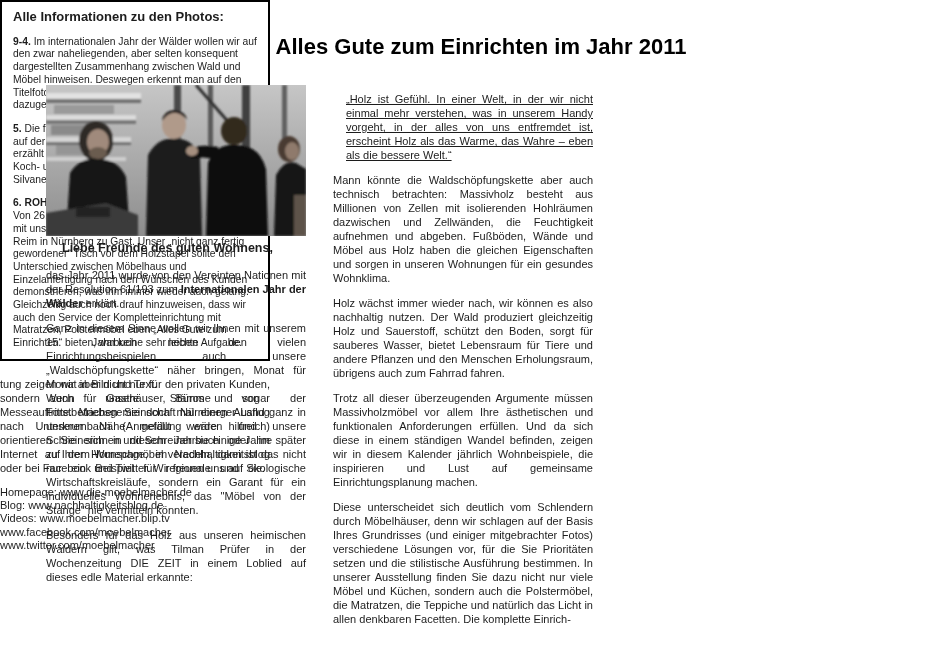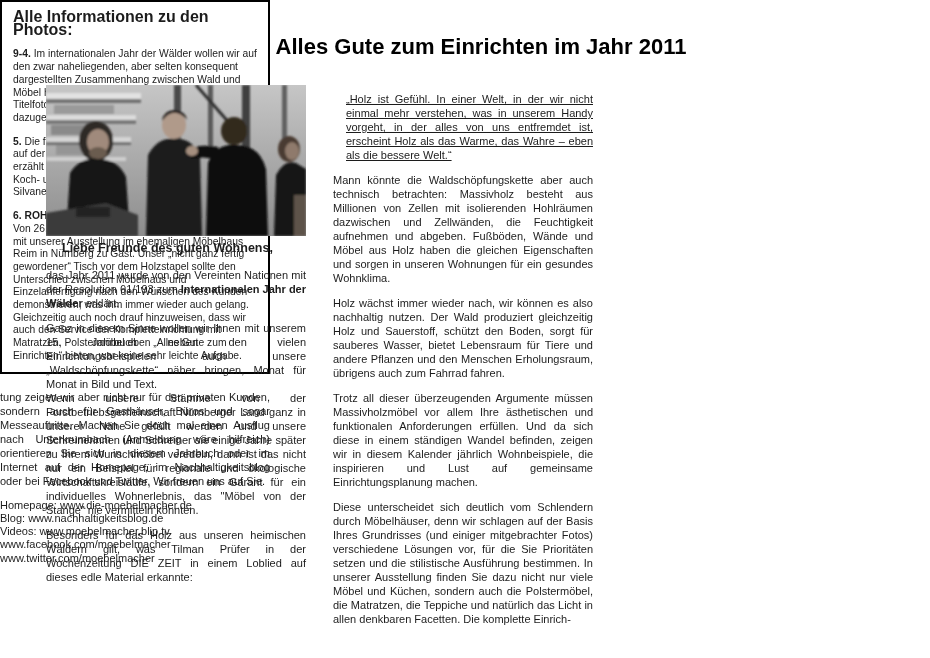--- a/index.html
+++ b/index.html
@@ -12,21 +12,21 @@
   .col-left{left:46px;top:85px;}
   .col-mid{left:333px;top:92px;}
   .col-right{left:620px;top:77px;width:270px;text-align:justify;font-size:11px;line-height:14px;}
   .photo-wrap{width:260px;height:151px;margin:0 0 5px 0;}
   .photo-wrap svg{display:block;}
   .greeting{font-size:12.5px;font-weight:bold;text-align:left;margin:0 0 13px 16px;}
   .quote{padding-left:13px;text-decoration:underline;}
   .nogap{margin-bottom:0 !important;}
   .infobox{border:2px solid #000;box-sizing:border-box;width:270px;
            padding:9px 11px 9px 11px;font-size:10.3px;line-height:12.7px;text-align:left;}
-  .infobox h2{font-size:16px;font-weight:bold;margin:0 0 12px 0;}
+  .infobox h2{font-size:13px;font-weight:bold;margin:0 0 12px 0;}
   .infobox p{margin:0 0 11px 0;}
   .infobox p:last-child{margin-bottom:0;}
   .item6-head{display:block;font-weight:bold;}
   .continuation{margin-top:16px;}
   .links{margin-top:2px;text-align:left;font-size:11px;line-height:13.3px;}
   .links div{white-space:nowrap;}
   .footer{position:absolute;left:46px;right:37px;top:627px;display:flex;
           justify-content:space-between;font-size:8px;color:#8f8f8f;}
   b{font-weight:bold;}
 </style>

